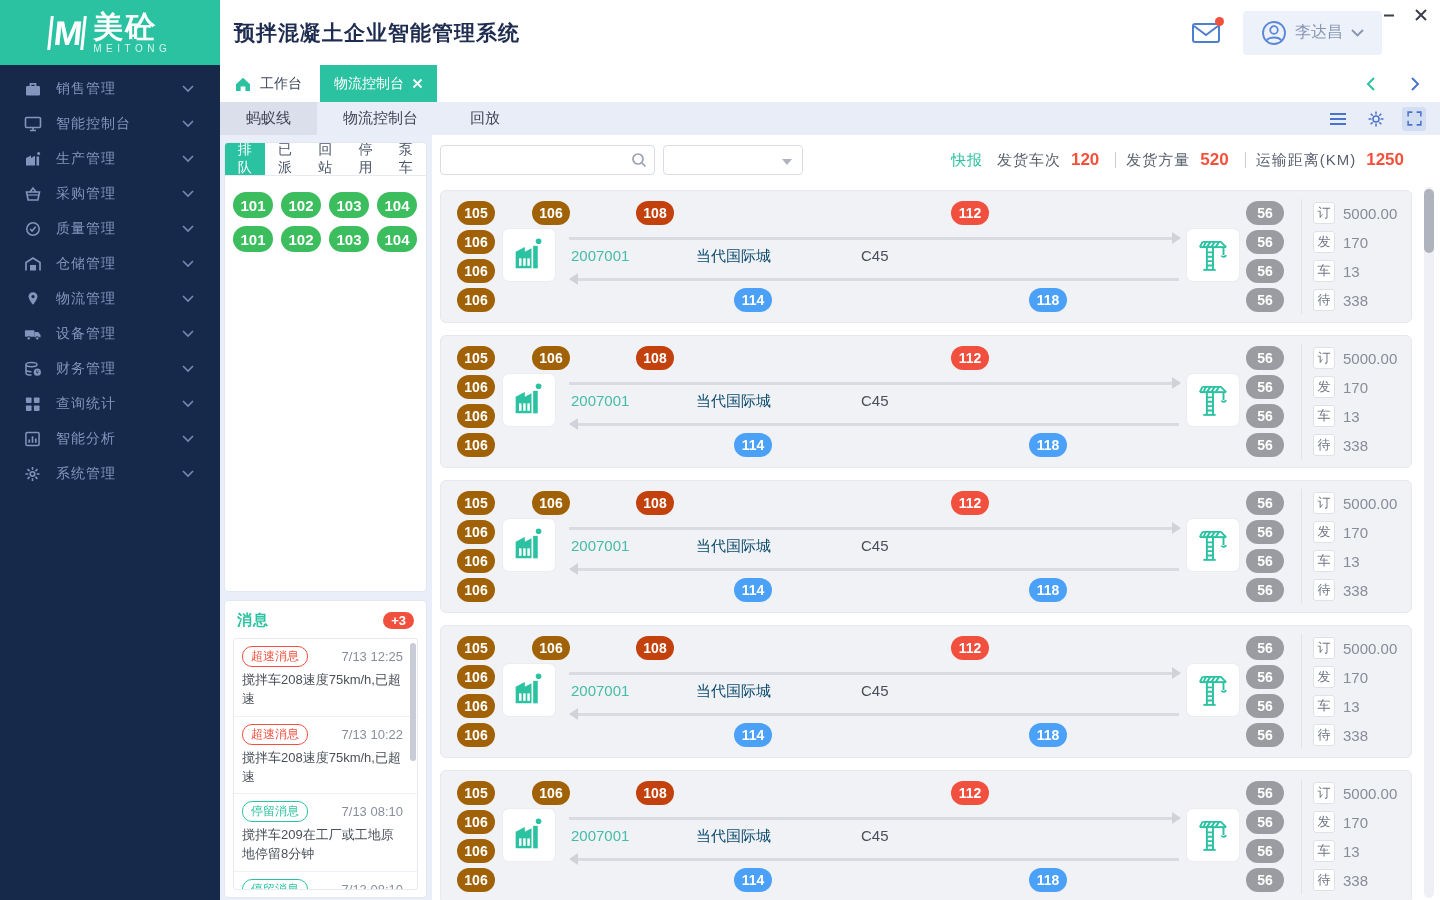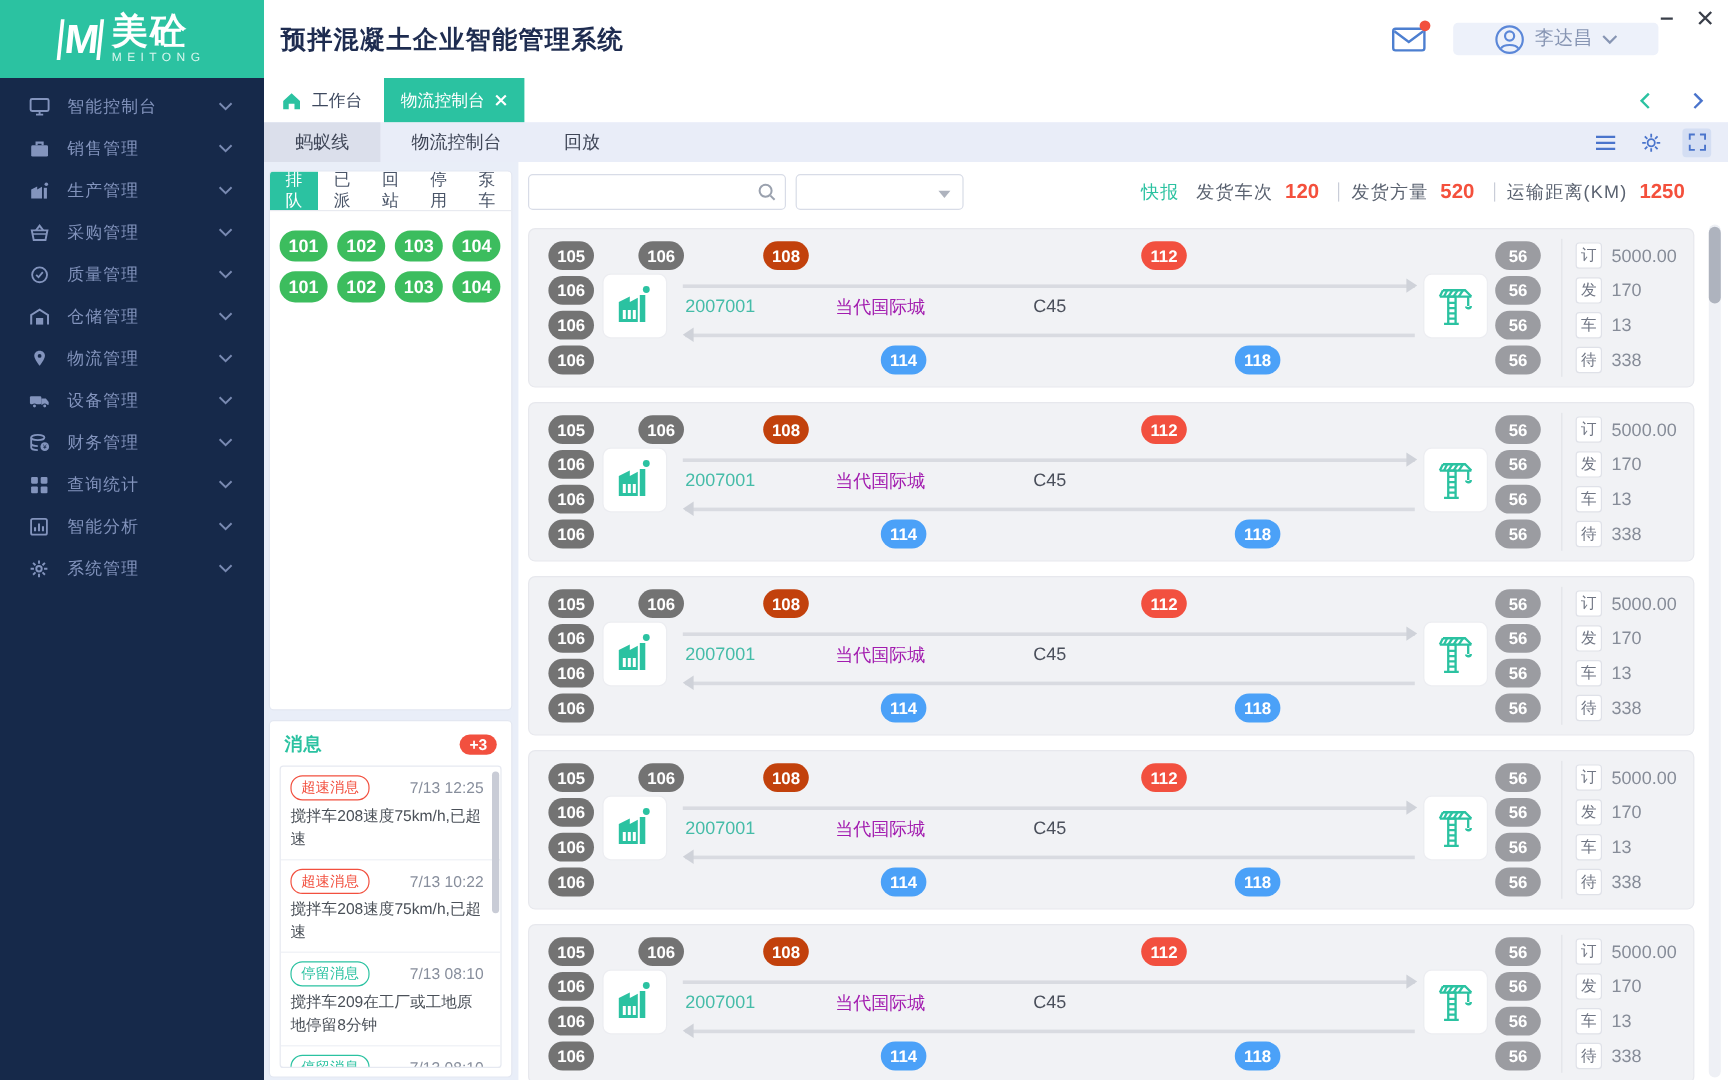--- a/index.html
+++ b/index.html
@@ -11,21 +11,21 @@
   .logo-m { color:#fff; font-size:34px; font-weight:bold; line-height:1; border:3px solid #fff; border-top:none; border-bottom:none; padding:0 2px; transform:skewX(-6deg); letter-spacing:-2px;}
   .logo-txt { display:flex; flex-direction:column; }
   .logo-cn { color:#fff; font-size:30px; font-weight:bold; letter-spacing:2px; line-height:1.05; }
   .logo-en { color:#d9f6ee; font-size:10px; letter-spacing:4.5px; }
 
   .top-header { position:absolute; left:220px; top:0; right:0; height:65px; background:#fff; display:flex; align-items:center; }
   .page-title { font-size:21px; font-weight:bold; color:#1E2C50; margin-left:14px; letter-spacing:1px; }
   .header-right { margin-left:auto; display:flex; align-items:center; margin-right:58px; }
   .mail-wrap { position:relative; color:#4D7FD0; width:30px; height:24px; margin-right:22px; cursor:pointer; }
   .mail-dot { position:absolute; right:-3px; top:-4px; width:9px; height:9px; border-radius:50%; background:#F2503F; }
-  .user-chip { display:flex; align-items:center; gap:8px; background:#EDF1FA; border-radius:4px; height:27px; padding:0 34px; color:#7A8BB0; }
+  .user-chip { display:flex; align-items:center; gap:8px; background:#EDF1FA; border-radius:4px; height:44px; padding:0 18px; color:#7A8BB0; }
   .user-chip .uname { font-size:16px; color:#8795B3; }
   .win-controls { position:absolute; right:8px; top:4px; display:flex; gap:10px; color:#3A3F4A; }
   .win-btn { width:22px; height:22px; display:flex; align-items:center; justify-content:center; cursor:pointer; }
 
   
   .sidebar { position:absolute; left:0; top:65px; bottom:0; width:220px; background:#16294A; padding-top:6px; }
   .side-item { height:35px; display:flex; align-items:center; color:#8394BD; font-size:14px; padding:0 26px 0 24px; cursor:pointer; }
   .side-item .s-icon { width:18px; height:18px; margin-right:14px; flex:0 0 auto; display:flex; align-items:center; }
   .side-item .s-label { flex:1; letter-spacing:1px; }
   .side-item .s-chev { width:12px; height:8px; opacity:.9; }
@@ -82,31 +82,31 @@
   .report { margin-left:auto; display:flex; align-items:center; font-size:15px; color:#5A6270; }
   .report-label { color:#2BC2A1; margin-right:14px; letter-spacing:1px; }
   .stat-group { display:flex; align-items:center; }
   .stat-label { letter-spacing:1px; }
   .stat-value { color:#F4503C; font-size:17px; font-weight:bold; margin:0 6px 0 10px; }
   .stat-sep { width:1px; height:16px; background:#C9CDD8; margin:0 10px; }
 
   .cards { position:absolute; top:50px; left:0; right:0; bottom:0; overflow:hidden; }
   .card { position:absolute; left:8px; width:972px; height:133px; background:#F1F2F5; border:1px solid #E7E8ED; border-radius:6px; }
   .pill { position:absolute; width:38px; height:24px; border-radius:12px; color:#fff; font-size:14px; font-weight:bold; display:flex; align-items:center; justify-content:center; cursor:pointer; }
-  .pill.green { background:#737373; }
+  .pill.green { background:#a16207; }
   .pill.orange { background:#c2410c; }
   .pill.red { background:#F2503F; }
   .pill.blue { background:#4BA1F8; }
   .pill.gray { background:#9B9CA1; }
   .site-icon-box { position:absolute; width:52px; height:52px; background:#fff; border-radius:6px; display:flex; align-items:center; justify-content:center; color:#2BC2A1; box-shadow:0 0 0 1px #ECEDF1; }
   .arrow-line { position:absolute; height:3px; background:#D9DBE1; }
   .arrow-line .ah-r { position:absolute; right:-2px; top:-5px; width:0; height:0; border-left:9px solid #CFD2D9; border-top:6.5px solid transparent; border-bottom:6.5px solid transparent; }
   .arrow-line .ah-l { position:absolute; left:-2px; top:-5px; width:0; height:0; border-right:9px solid #CFD2D9; border-top:6.5px solid transparent; border-bottom:6.5px solid transparent; }
   .card-ordno { position:absolute; font-size:15px; color:#45BCA8; }
-  .card-site { position:absolute; font-size:15px; color:#a21caf; }
+  .card-site { position:absolute; font-size:15px; color:#0c4a6e; }
   .card-grade { position:absolute; font-size:15px; color:#4A4F5B; }
   .v-divider { position:absolute; width:1px; top:8px; bottom:8px; background:#E2E3E8; }
   .stat-row-key { position:absolute; width:22px; height:22px; border:1px solid #DFE1E8; background:#fff; border-radius:3px; color:#707684; font-size:13px; display:flex; align-items:center; justify-content:center; }
   .stat-row-val { position:absolute; font-size:15px; color:#868C98; }
 
   .main-scroll-track { position:absolute; right:6px; top:2px; bottom:2px; width:10px; background:#EEF0F5; border-radius:5px; }
   .main-scroll-thumb { position:absolute; right:6px; top:4px; width:10px; height:64px; background:#AEB3BE; border-radius:5px; cursor:grab; }
 
   svg { display:block; }
 </style>
@@ -155,39 +155,39 @@
     <svg width="14" height="14" viewBox="0 0 14 14">
         <path d="M2 2l10 10M12 2L2 12" stroke="#3A3F4A" stroke-width="2"></path>
       </svg>
   </div>
 </div>
 
 <aside class="sidebar" id="sidebar">
     <div class="side-item">
       <span class="s-icon">
         <svg width="18" height="16" viewBox="0 0 18 16">
+          <rect x="2" y="5" width="14" height="9.5" rx="1.2" fill="currentColor"></rect>
+          <path d="M6.5 5V2.8h5V5" fill="none" stroke="currentColor" stroke-width="1.8"></path>
+        </svg>
+      </span>
+      <span class="s-label">销售管理</span>
+      <span class="s-chev">
+        <svg width="12" height="8" viewBox="0 0 12 8">
+          <path d="M1 1l5 5 5-5" fill="none" stroke="currentColor" stroke-width="1.6"></path>
+        </svg>
+      </span>
+    </div>
+    <div class="side-item">
+      <span class="s-icon">
+        <svg width="18" height="16" viewBox="0 0 18 16">
           <rect x="1.5" y="1.5" width="15" height="10" rx="1.2" fill="none" stroke="currentColor" stroke-width="1.6"></rect>
           <path d="M6 14.5h6M9 12v2.5" stroke="currentColor" stroke-width="1.6"></path>
         </svg>
       </span>
       <span class="s-label">智能控制台</span>
-      <span class="s-chev">
-        <svg width="12" height="8" viewBox="0 0 12 8">
-          <path d="M1 1l5 5 5-5" fill="none" stroke="currentColor" stroke-width="1.6"></path>
-        </svg>
-      </span>
-    </div>
-    <div class="side-item">
-      <span class="s-icon">
-        <svg width="18" height="16" viewBox="0 0 18 16">
-          <rect x="2" y="5" width="14" height="9.5" rx="1.2" fill="currentColor"></rect>
-          <path d="M6.5 5V2.8h5V5" fill="none" stroke="currentColor" stroke-width="1.8"></path>
-        </svg>
-      </span>
-      <span class="s-label">销售管理</span>
       <span class="s-chev">
         <svg width="12" height="8" viewBox="0 0 12 8">
           <path d="M1 1l5 5 5-5" fill="none" stroke="currentColor" stroke-width="1.6"></path>
         </svg>
       </span>
     </div>
     <div class="side-item">
       <span class="s-icon">
         <svg width="18" height="16" viewBox="0 0 18 16">
           <path d="M2 14.5V7l5-2.6v2.6l4-2.3v9.8z" fill="currentColor"></path>

